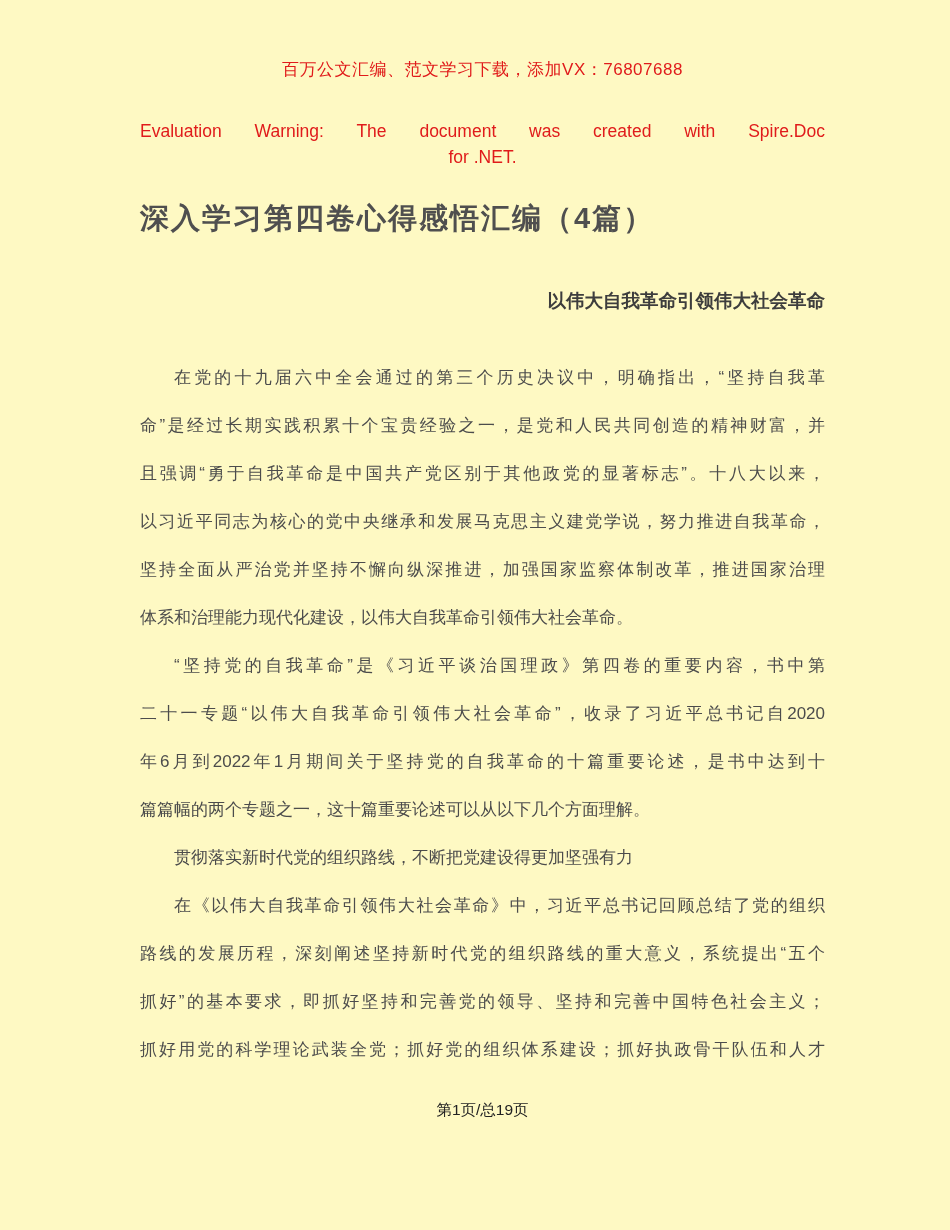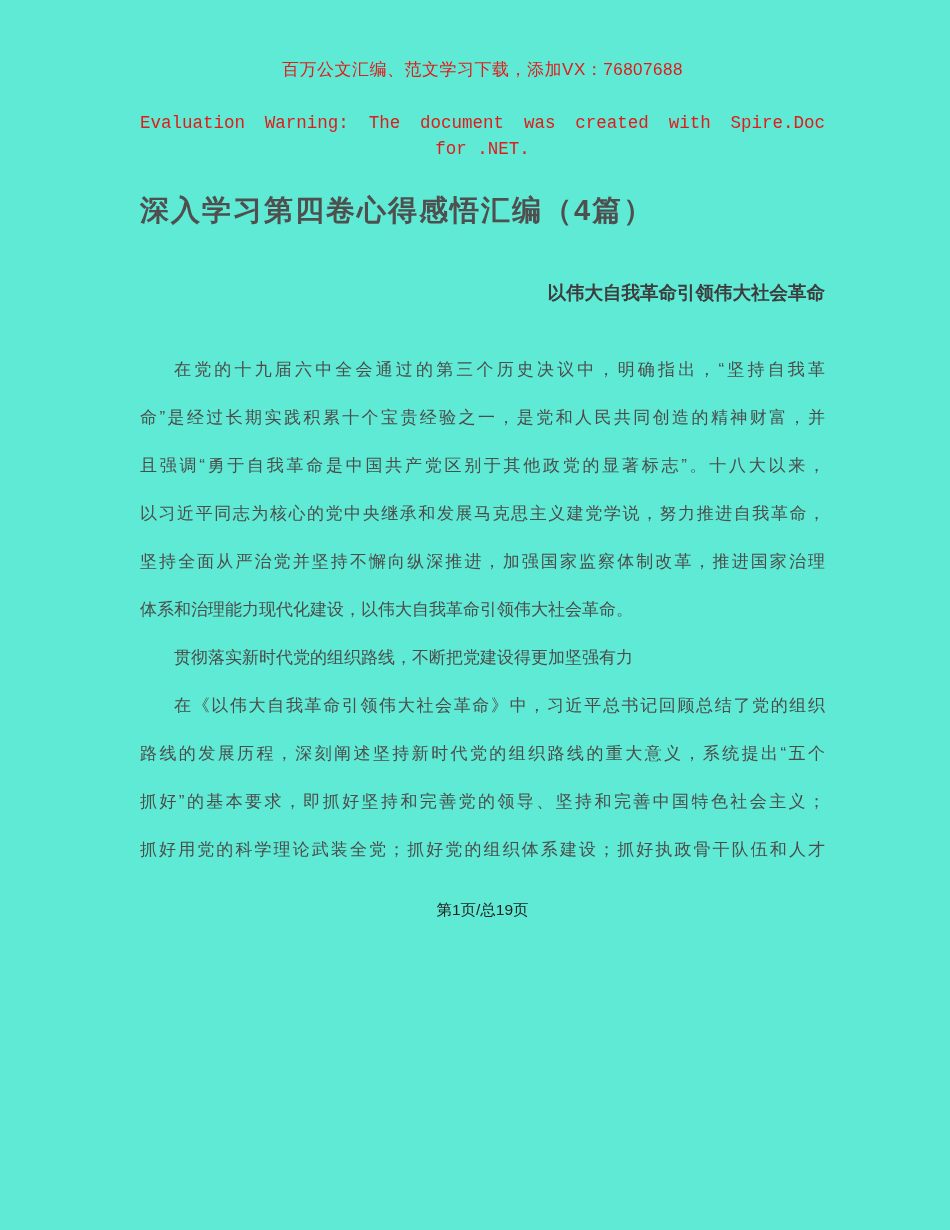--- a/index.html
+++ b/index.html
@@ -6,38 +6,37 @@
   html, body { background: #ffffff; }
   body {
     width: 950px;
     height: 1230px;
     font-family: "Liberation Sans", "DejaVu Sans", sans-serif;
     overflow: hidden;
   }
   .page {
     width: 950px;
     height: 1230px;
-    background: #5eead4;
+    background: #fef9c3;
     padding: 58px 125px 0 140px;
   }
   
   .promo {
     color: #e01b1b;
     font-size: 17px;
     line-height: 24px;
     text-align: center;
     letter-spacing: 0.5px;
   }
   
   .warning {
-    margin-top: 28px;
+    margin-top: 36px;
     color: #e01b1b;
     font-size: 17.5px;
     line-height: 26px;
-    font-family: Liberation Mono, monospace;
   }
   .warning .wl1 { text-align: justify; text-align-last: justify; }
   .warning .wl2 { text-align: center; }
   
   .doc-title {
     margin-top: 28px;
     font-size: 29px;
     font-weight: 700;
     color: #4f4f4f;
     line-height: 40px;
@@ -94,20 +93,26 @@
 
     <div class="para">
       <div class="line indent">在党的十九届六中全会通过的第三个历史决议中，明确指出，“坚持自我革</div>
       <div class="line">命”是经过长期实践积累十个宝贵经验之一，是党和人民共同创造的精神财富，并</div>
       <div class="line">且强调“勇于自我革命是中国共产党区别于其他政党的显著标志”。十八大以来，</div>
       <div class="line">以习近平同志为核心的党中央继承和发展马克思主义建党学说，努力推进自我革命，</div>
       <div class="line">坚持全面从严治党并坚持不懈向纵深推进，加强国家监察体制改革，推进国家治理</div>
       <div class="line flush">体系和治理能力现代化建设，以伟大自我革命引领伟大社会革命。</div>
     </div>
 
+    <div class="para">
+      <div class="line indent">“坚持党的自我革命”是《习近平谈治国理政》第四卷的重要内容，书中第</div>
+      <div class="line">二十一专题“以伟大自我革命引领伟大社会革命”，收录了习近平总书记自2020</div>
+      <div class="line">年6月到2022年1月期间关于坚持党的自我革命的十篇重要论述，是书中达到十</div>
+      <div class="line flush">篇篇幅的两个专题之一，这十篇重要论述可以从以下几个方面理解。</div>
+    </div>
 
     <div class="para">
       <div class="line indent flush">贯彻落实新时代党的组织路线，不断把党建设得更加坚强有力</div>
     </div>
 
     <div class="para">
       <div class="line indent">在《以伟大自我革命引领伟大社会革命》中，习近平总书记回顾总结了党的组织</div>
       <div class="line">路线的发展历程，深刻阐述坚持新时代党的组织路线的重大意义，系统提出“五个</div>
       <div class="line">抓好”的基本要求，即抓好坚持和完善党的领导、坚持和完善中国特色社会主义；</div>
       <div class="line">抓好用党的科学理论武装全党；抓好党的组织体系建设；抓好执政骨干队伍和人才</div>

